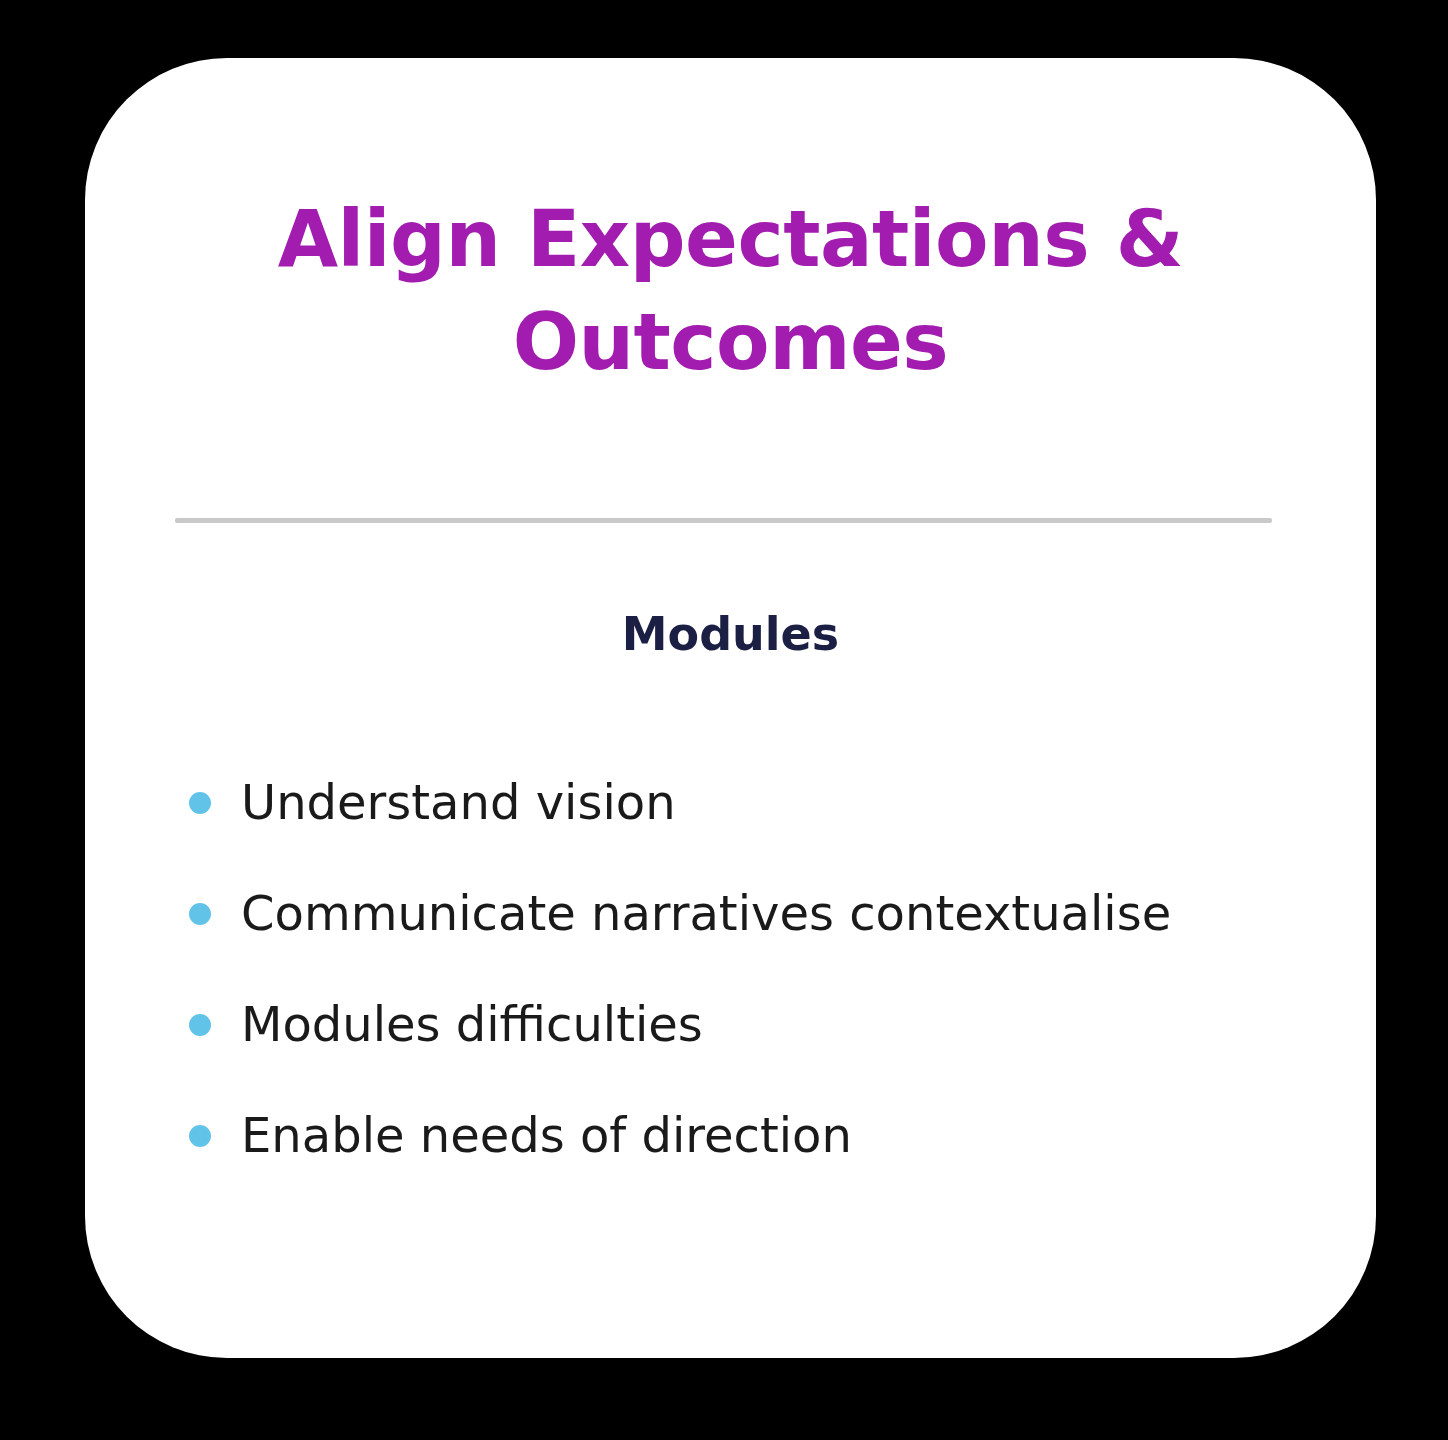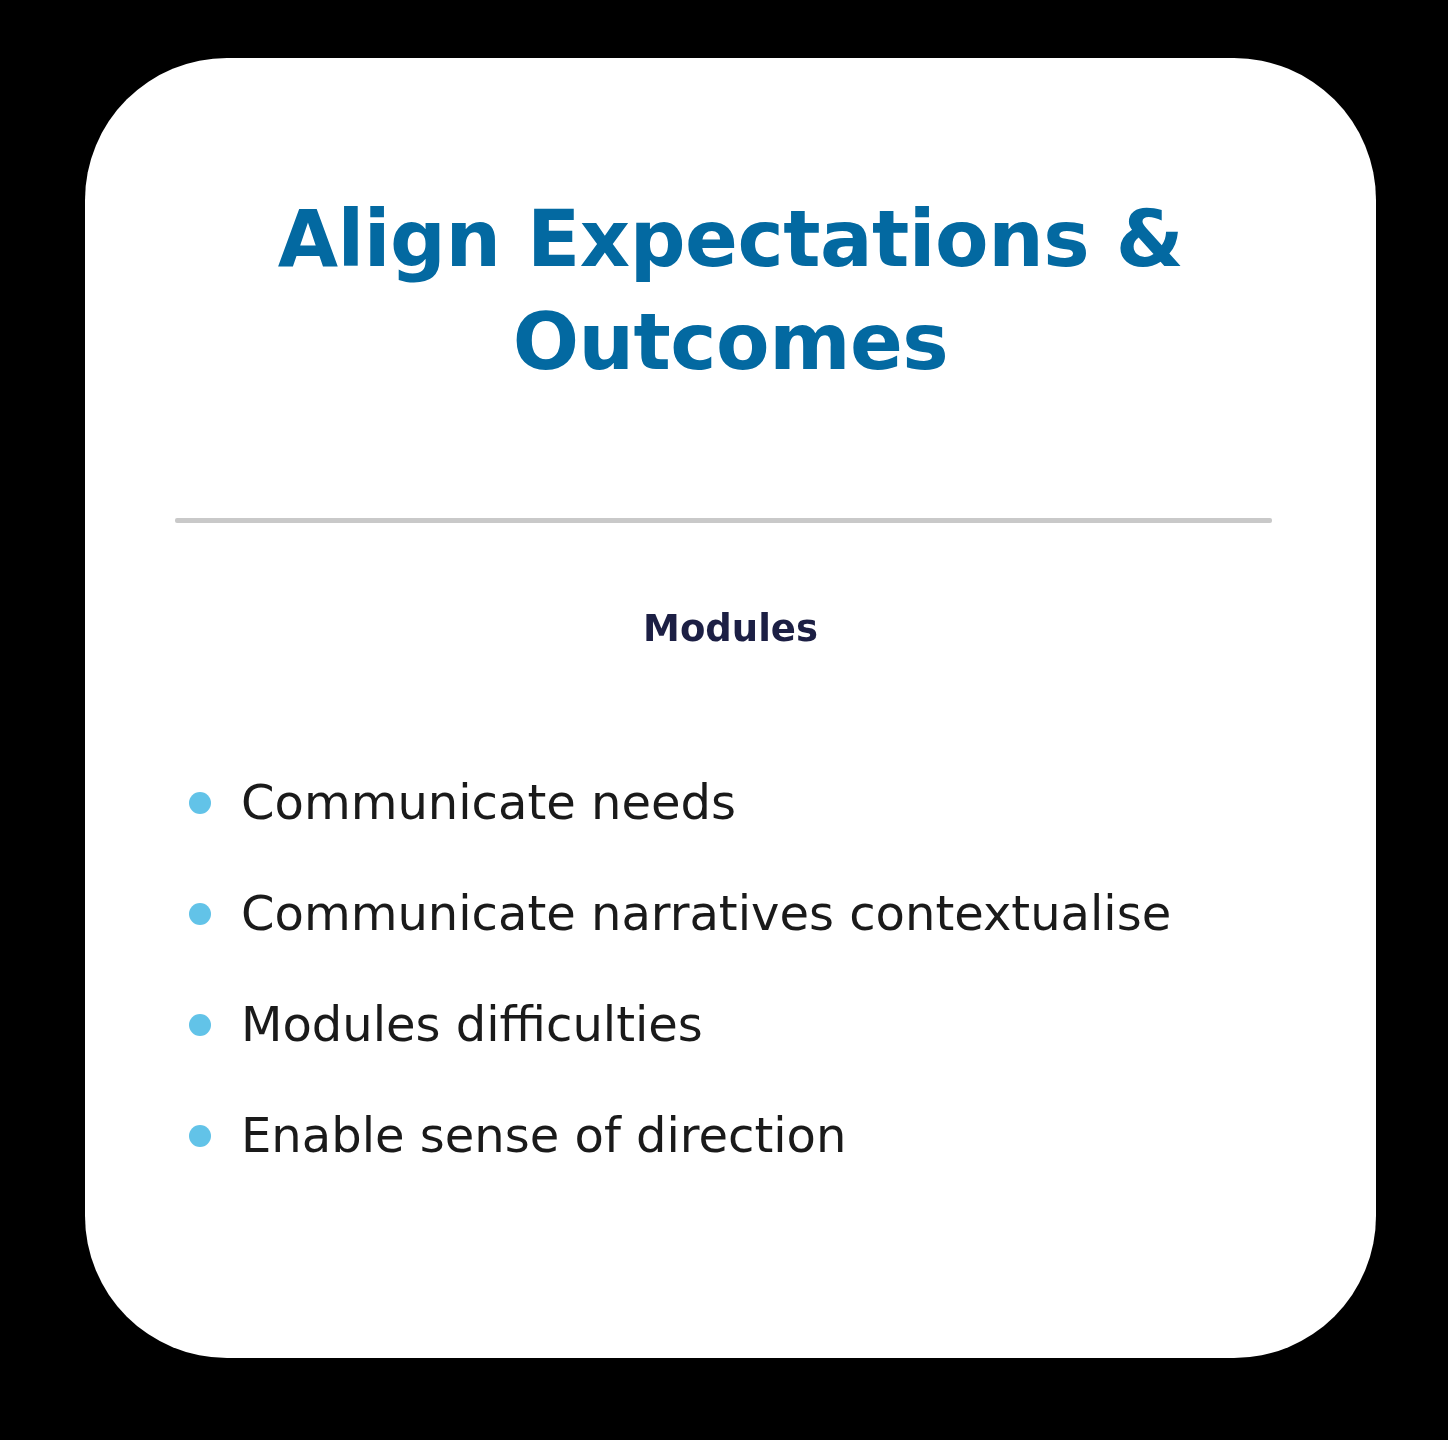--- a/index.html
+++ b/index.html
@@ -34,21 +34,21 @@
     overflow: hidden;
   }
 
   
   .card-title {
     position: absolute;
     left: 100px;
     top: 130px;
     width: 1091px;
     text-align: center;
-    color: #0369a1;
+    color: #a21caf;
     font-family: "DejaVu Sans", sans-serif;
     font-weight: bold;
     font-size: 78px;
     line-height: 1.32;
     letter-spacing: -0.5px;
     white-space: pre-line;
   }
 
   
   .divider {
@@ -64,21 +64,21 @@
   
   .section-heading {
     position: absolute;
     left: 100px;
     top: 551px;
     width: 1091px;
     text-align: center;
     color: #1c1f44;
     font-family: "DejaVu Sans", sans-serif;
     font-weight: bold;
-    font-size: 37px;
+    font-size: 46px;
     line-height: 1.1;
   }
 
   
   .module-list {
     position: absolute;
     left: 104px;
     top: 689px;
     width: 1160px;
     margin: 0;
@@ -122,30 +122,30 @@
     <div class="card-title">Align Expectations &amp;
 Outcomes</div>
 
     <div class="divider"></div>
 
     <div class="section-heading">Modules</div>
 
     <ul class="module-list">
       <li class="module-item">
         <span class="bullet-dot"></span>
-        <span class="module-label">Communicate needs</span>
+        <span class="module-label">Understand vision</span>
       </li>
       <li class="module-item">
         <span class="bullet-dot"></span>
         <span class="module-label">Communicate narratives contextualise</span>
       </li>
       <li class="module-item">
         <span class="bullet-dot"></span>
         <span class="module-label">Modules difficulties</span>
       </li>
       <li class="module-item">
         <span class="bullet-dot"></span>
-        <span class="module-label">Enable sense of direction</span>
+        <span class="module-label">Enable needs of direction</span>
       </li>
     </ul>
 
   </div>
 </div>
 
 </body></html>

